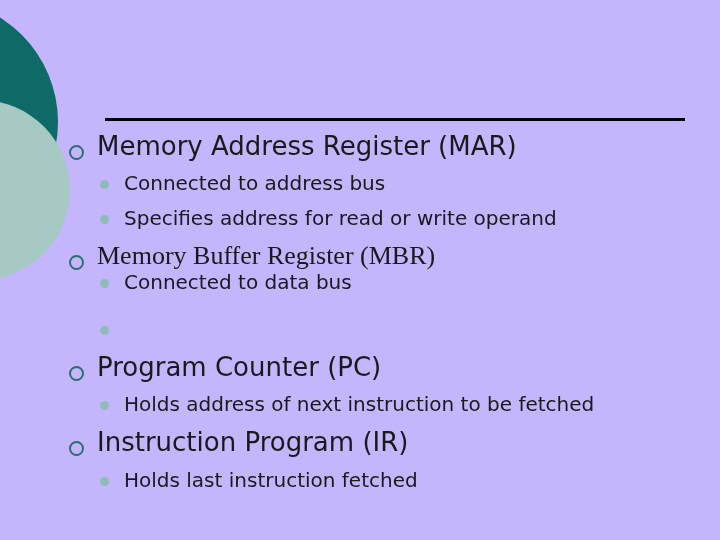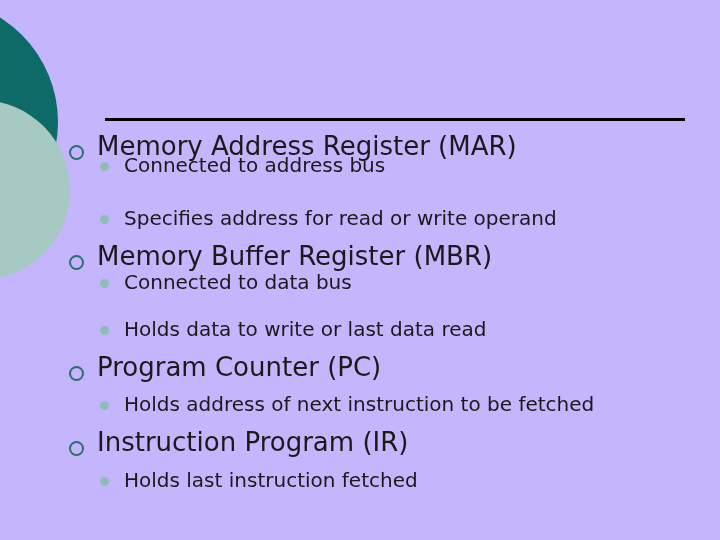--- a/index.html
+++ b/index.html
@@ -45,23 +45,23 @@
     width: 11px; height: 11px;
     border: 2px solid #2d6e6e; border-radius: 50%;
     box-sizing: content-box; background: transparent;
   }
   .dot {
     position: absolute; left: 33px; top: 9px;
     width: 9px; height: 9px; border-radius: 50%;
     background: #8fbcb8;
   }
   .r0 { top: 130px; }
-  .r1 { top: 153px; }
+  .r1 { top: 171px; }
   .r2 { top: 206px; text-decoration: underline; }
-  .r3 { top: 240px; }
+  .r3 { top: 240px; font-family: Liberation Serif, serif; }
   .r4 { top: 270px; }
   .r5 { top: 317px; }
   .r6 { top: 351px; }
   .r7 { top: 392px; }
   .r8 { top: 426px; }
   .r9 { top: 468px; }
 </style>
 </head>
 <body>
 
@@ -88,21 +88,20 @@
   <div class="row h1 r3">
     <span class="ring"></span>
     <span class="t">Memory Buffer Register (MBR)</span>
   </div>
   <div class="row l2 r4">
     <span class="dot"></span>
     <span class="t">Connected to data bus</span>
   </div>
   <div class="row l2 r5">
     <span class="dot"></span>
-    <span class="t">Holds data to write or last data read</span>
   </div>
 
   <div class="row l2 r7">
     <span class="dot"></span>
     <span class="t">Holds address of next instruction to be fetched</span>
   </div>
   <div class="row h1 r6">
     <span class="ring"></span>
     <span class="t">Program Counter (PC)</span>
   </div>

